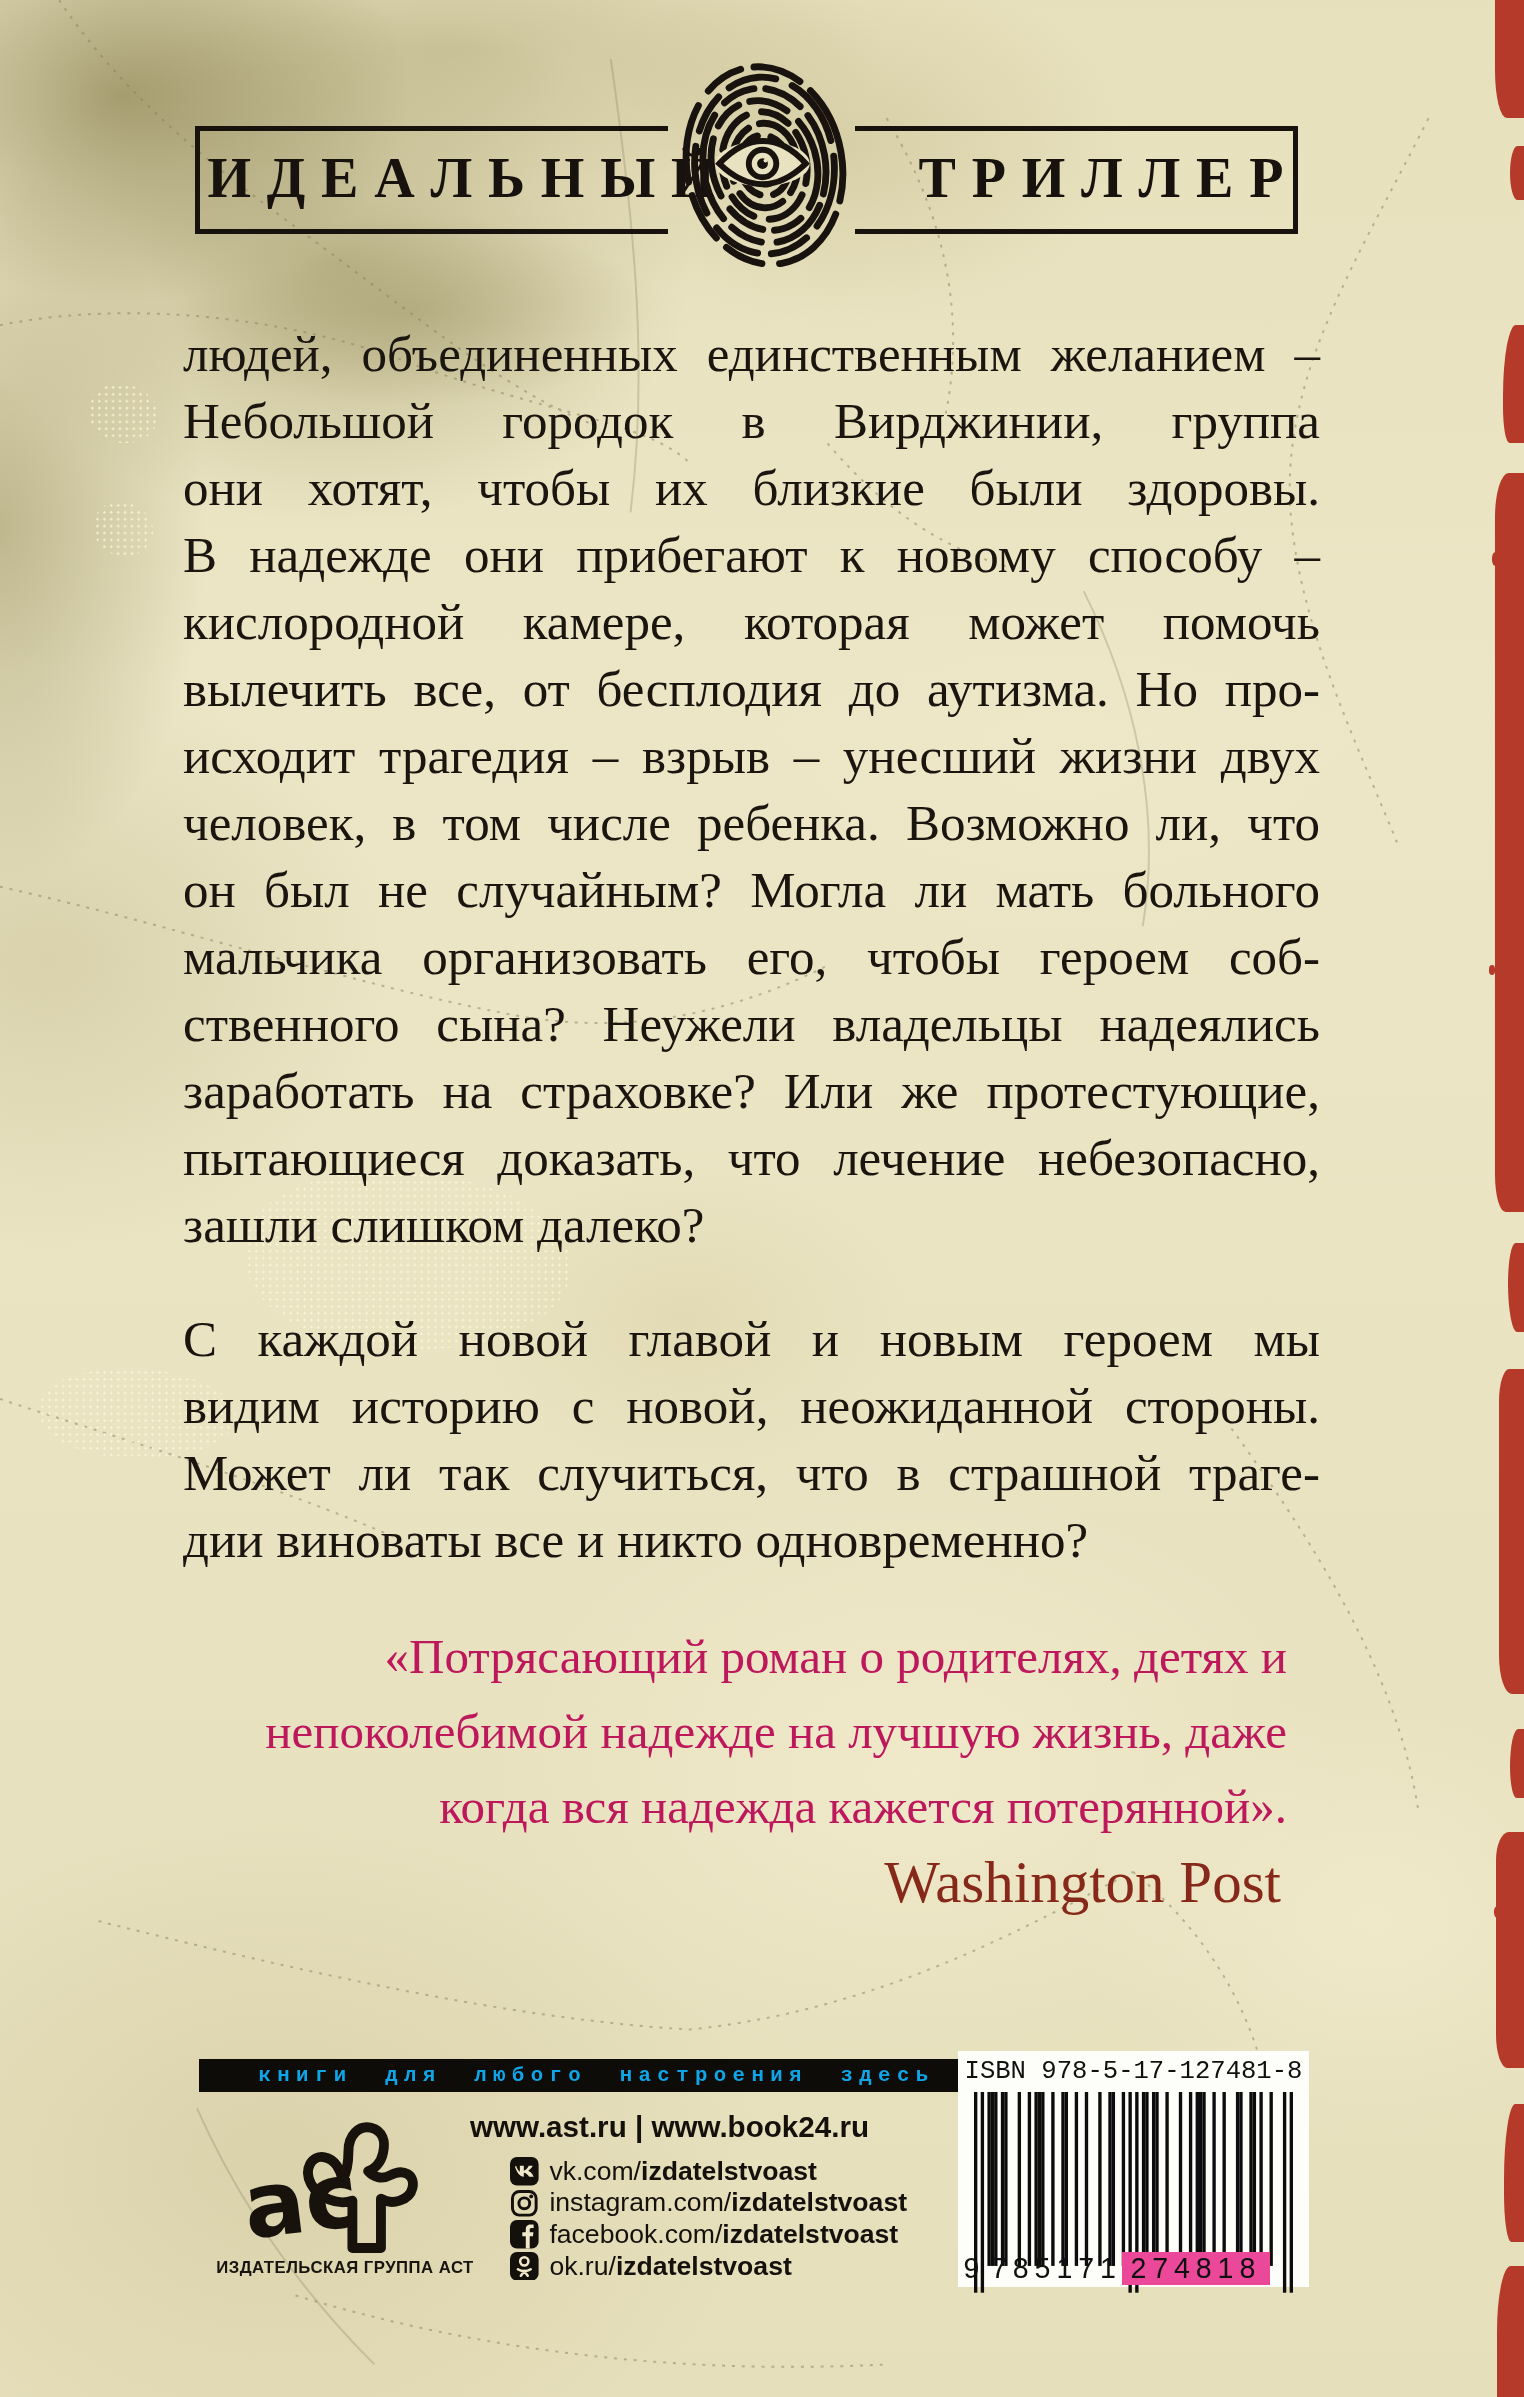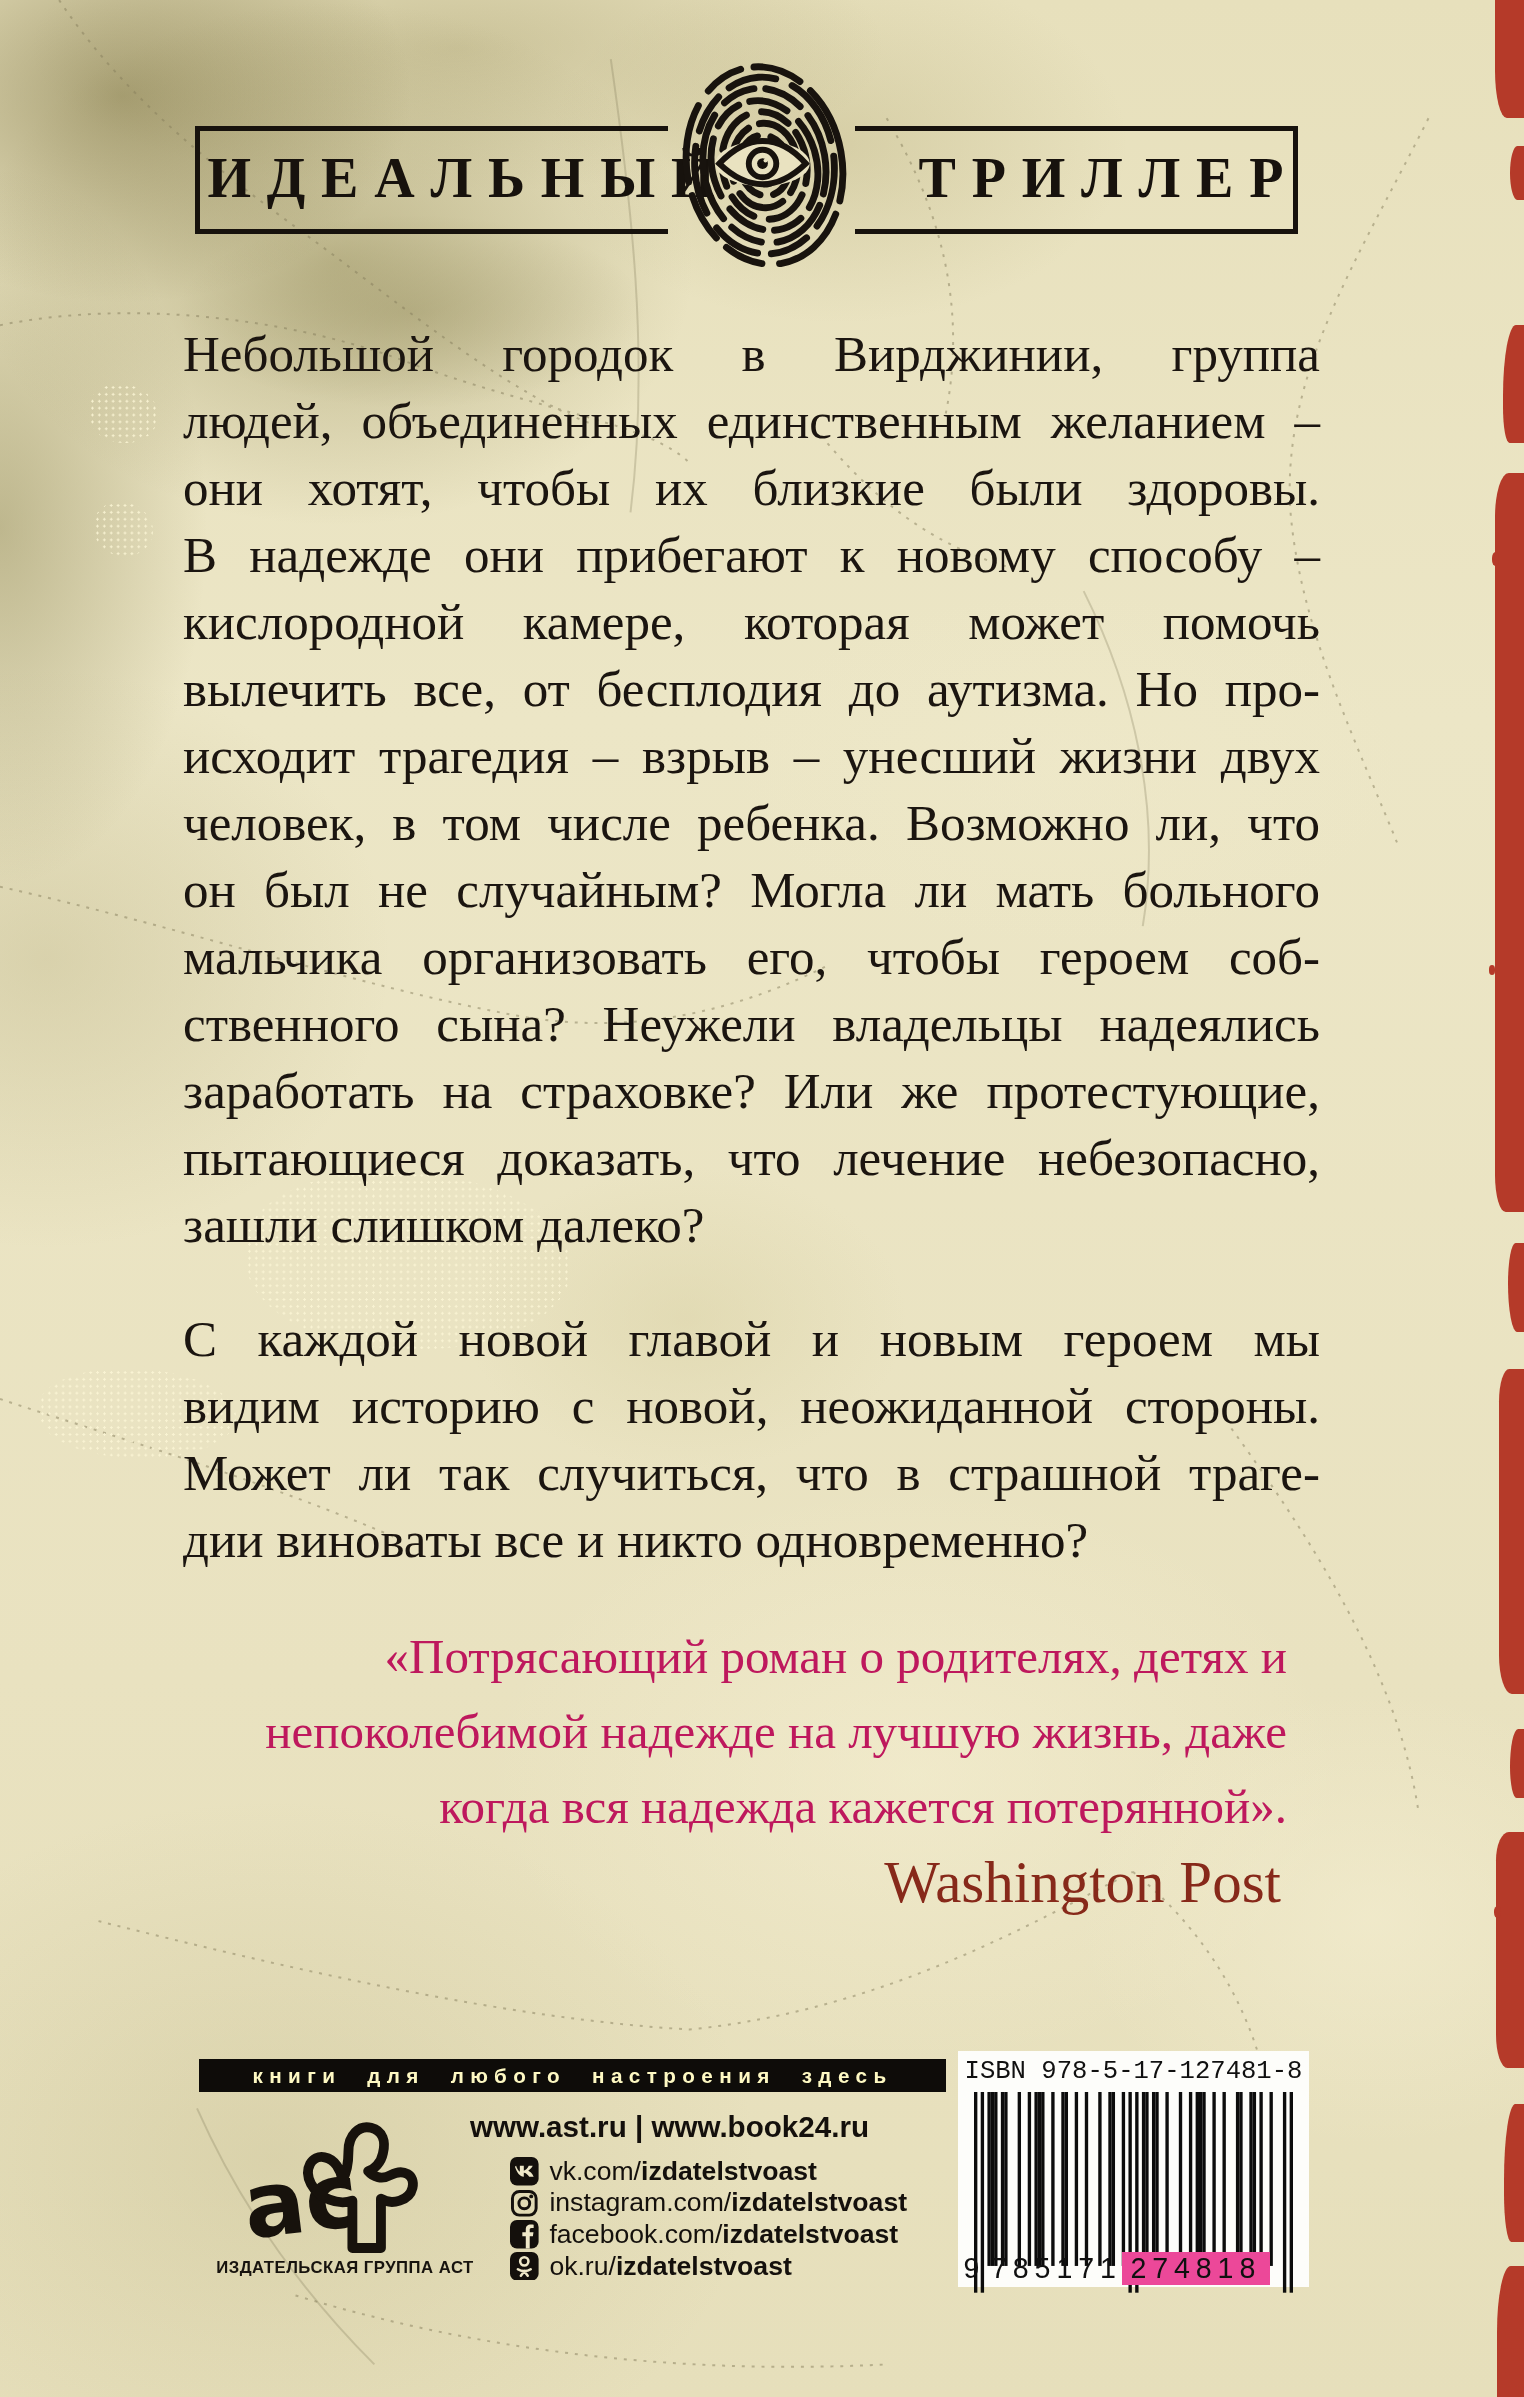--- a/index.html
+++ b/index.html
@@ -36,22 +36,22 @@
   .para .tline{font-size:51px;line-height:67px;height:67px;text-align:justify;
     text-align-last:justify;white-space:nowrap;}
   .para .tline.lastline{text-align-last:left;}
   .para2{margin-top:47px;}
   .quote{margin-top:45px;padding-right:33px;color:#be185d;text-align:right;}
   .quote .tline{font-size:49px;line-height:75px;}
   .attribution{margin-top:5.9px;padding-right:39px;text-align:right;color:#87291a;
     font-size:59px;line-height:65px;}
   
   .blackbar{position:absolute;left:199px;top:2059px;width:747px;height:33px;background:#0e0c09;
-    color:#fef9c3;font-family:Liberation Sans, sans-serif;font-weight:bold;font-size:20.7px;
-    letter-spacing:6.4px;word-spacing:13.8px;display:flex;align-items:center;justify-content:center;}
+    color:#0ea5e9;font-family:Liberation Mono, monospace;font-weight:bold;font-size:20.7px;
+    letter-spacing:6.4px;word-spacing:13.8px;display:flex;align-items:center;justify-content:center;padding-left:24px;}
   .websites{position:absolute;left:443px;top:2110px;width:453px;text-align:center;
     font-family:"Liberation Sans",sans-serif;font-weight:bold;font-size:29.6px;color:#14100c;}
   .socials{position:absolute;left:510px;top:2157px;}
   .srow{display:flex;align-items:center;height:28.6px;margin-bottom:3px;
     font-family:"Liberation Sans",sans-serif;font-size:26.6px;color:#14100c;}
   .srow .sicon{width:28.6px;height:28.6px;margin-right:10.8px;flex:0 0 auto;}
   .srow b{font-weight:bold;}
   .astlogo{position:absolute;left:246px;top:2104px;}
   .astcaption{position:absolute;left:163px;top:2258px;width:364px;text-align:center;
     font-family:"Liberation Sans",sans-serif;font-weight:bold;font-size:16.7px;
@@ -139,22 +139,22 @@
         <path d="M-44,0 Q-22,-23 0,-23 Q24,-23 44,0 Q22,21 0,21 Q-22,21 -44,0 Z" fill="#e9e2c0" stroke="#18130e" stroke-width="6"></path>
         <circle r="14" fill="none" stroke="#18130e" stroke-width="6"></circle>
         <circle r="5.5" fill="#18130e"></circle>
         <circle cx="3" cy="-3" r="2" fill="#e9e2c0"></circle>
       </g>
     </svg>
   </div>
 
   <div class="bodyflow">
     <div class="para">
+        <div class="tline">людей, объединенных единственным желанием –</div>
         <div class="tline">Небольшой городок в Вирджинии, группа</div>
-        <div class="tline">людей, объединенных единственным желанием –</div>
         <div class="tline">они хотят, чтобы их близкие были здоровы.</div>
         <div class="tline">В надежде они прибегают к новому способу –</div>
         <div class="tline">кислородной камере, которая может помочь</div>
         <div class="tline">вылечить все, от бесплодия до аутизма. Но про-</div>
         <div class="tline">исходит трагедия – взрыв – унесший жизни двух</div>
         <div class="tline">человек, в том числе ребенка. Возможно ли, что</div>
         <div class="tline">он был не случайным? Могла ли мать больного</div>
         <div class="tline">мальчика организовать его, чтобы героем соб-</div>
         <div class="tline">ственного сына? Неужели владельцы надеялись</div>
         <div class="tline">заработать на страховке? Или же протестующие,</div>

